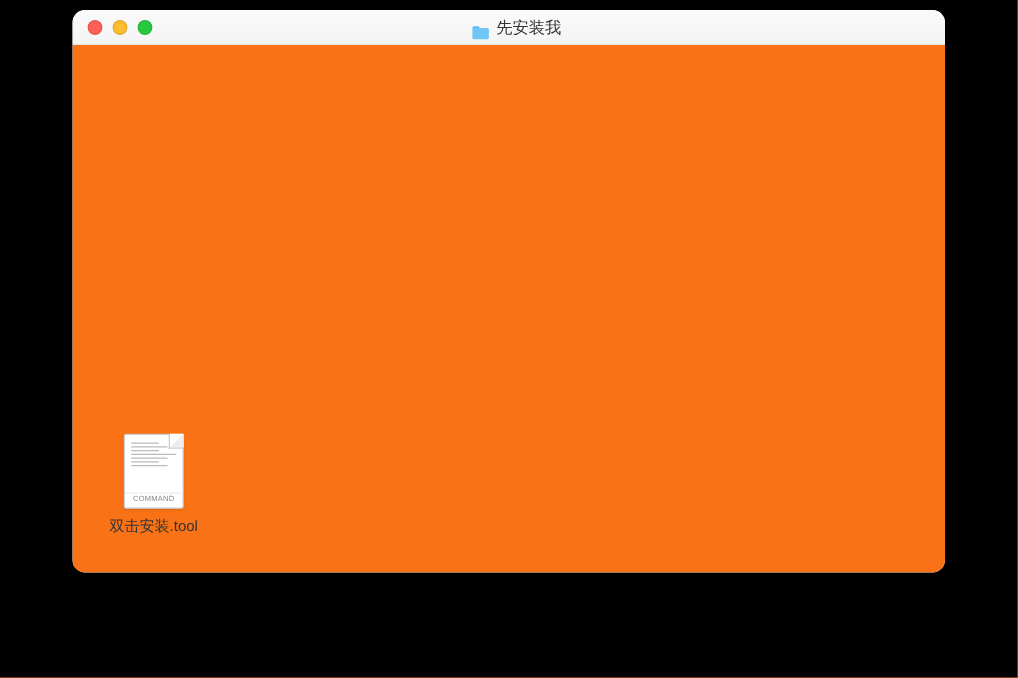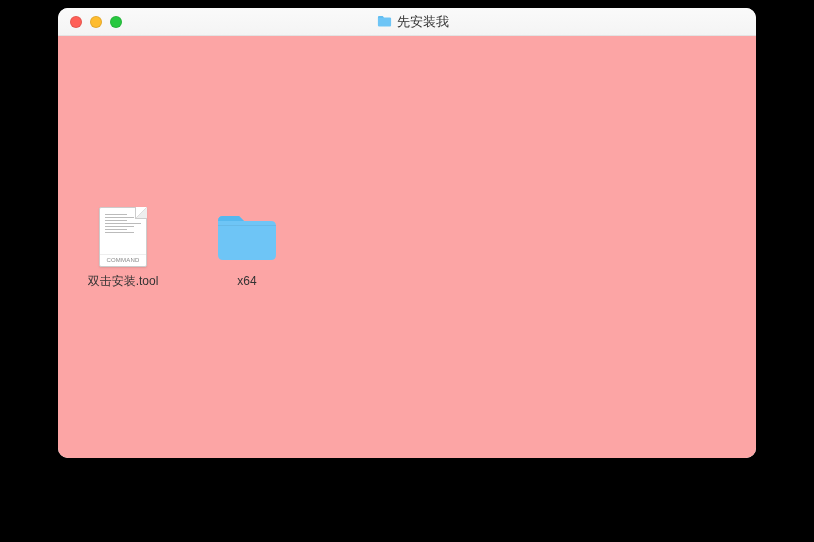--- a/index.html
+++ b/index.html
@@ -48,42 +48,42 @@
       border-radius: 50%;
     }
     .tl-close { background: #ff5f57; border: 0.5px solid rgba(0,0,0,0.1); }
     .tl-min { background: #febc2e; border: 0.5px solid rgba(0,0,0,0.1); }
     .tl-max { background: #28c840; border: 0.5px solid rgba(0,0,0,0.1); }
     .title-center {
       position: absolute;
       left: 0;
       right: 0;
       display: flex;
-      align-items: flex-start;
+      align-items: flex-end;
       justify-content: center;
       gap: 5px;
       pointer-events: none;
       padding-left: 12px;
     }
     .title-folder-icon {
       width: 15px;
       height: 12px;
     }
     .title-text {
       font-size: 13px;
       color: #333;
       font-weight: 400;
     }
     .content {
       flex: 1;
-      background: #fca5a5;
+      background: #f97316;
       padding: 28px 20px;
       display: flex;
-      gap: 34px;
-      align-items: center;
+      gap: 48px;
+      align-items: flex-end;
     }
     .item {
       width: 90px;
       display: flex;
       flex-direction: column;
       align-items: center;
       gap: 5px;
       cursor: default;
     }
     .item-icon {
@@ -181,25 +181,15 @@
             <div class="doc-line short"></div>
             <div class="doc-line med"></div>
           </div>
           <div class="doc-badge">COMMAND</div>
         </div>
       </div>
       <div class="item-label">双击安装.tool</div>
     </div>
 
 
-    <div class="item">
-      <div class="item-icon">
-        <svg viewBox="0 0 64 52" width="64" height="52">
-          <path d="M3 10 Q3 5 8 5 L24 5 L29 10 L56 10 Q61 10 61 15 L61 44 Q61 49 56 49 L8 49 Q3 49 3 44 Z" fill="#6ec5f6"></path>
-          <path d="M3 10 Q3 5 8 5 L24 5 L29 10 L3 10 Z" fill="#56b8ee"></path>
-          <path d="M3 14 L61 14 L61 15 L3 15 Z" fill="rgba(0,0,0,0.06)"></path>
-        </svg>
-      </div>
-      <div class="item-label">x64</div>
-    </div>
 
   </div>
 </div>
 
 </body></html>

